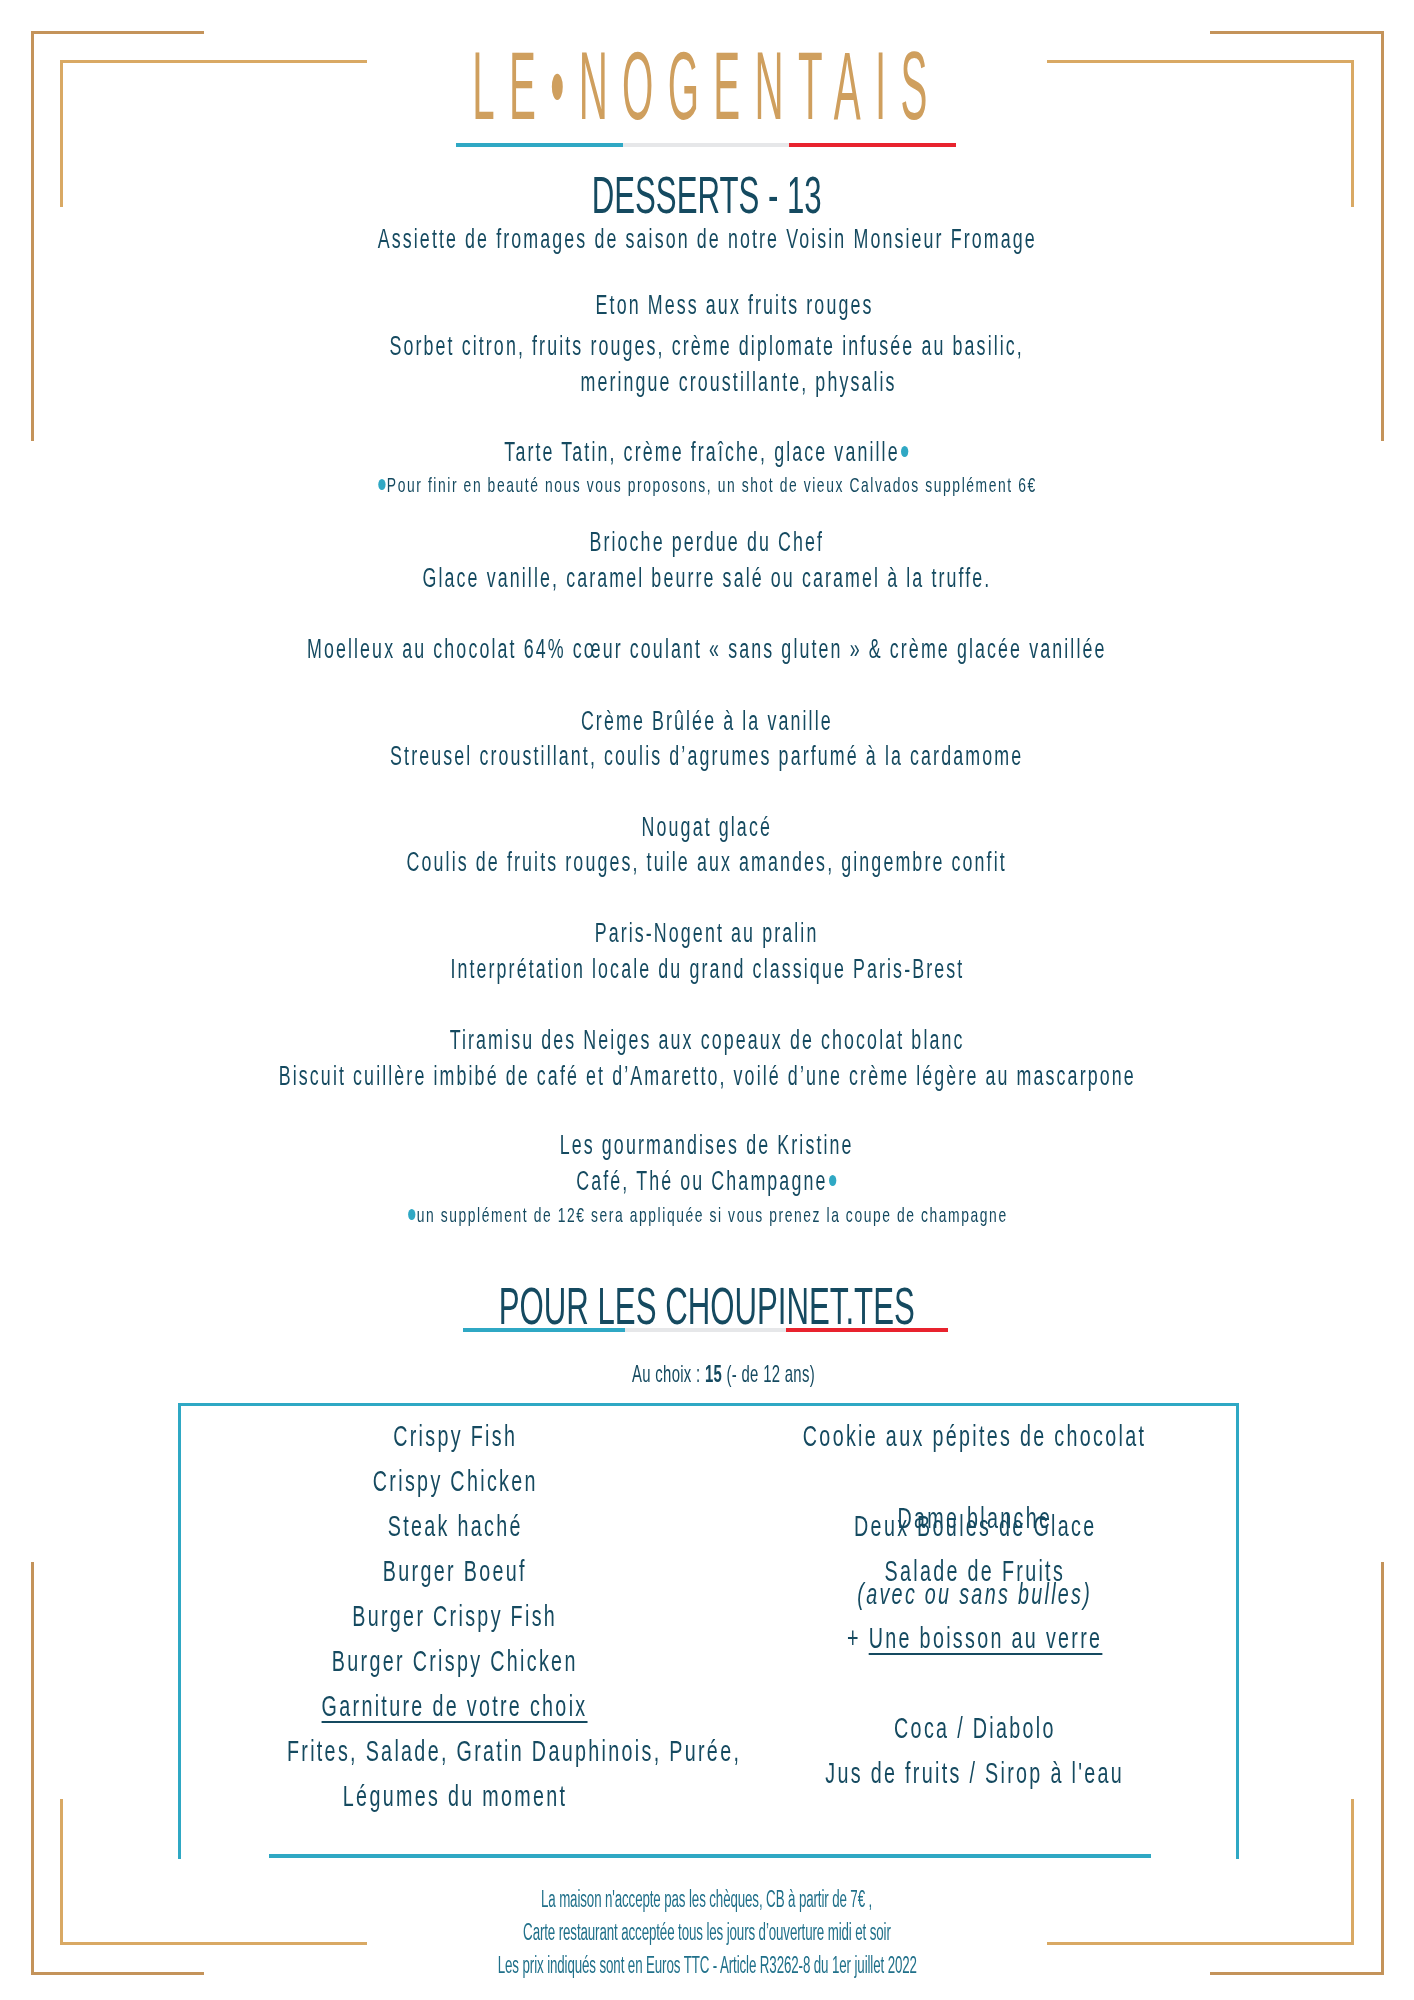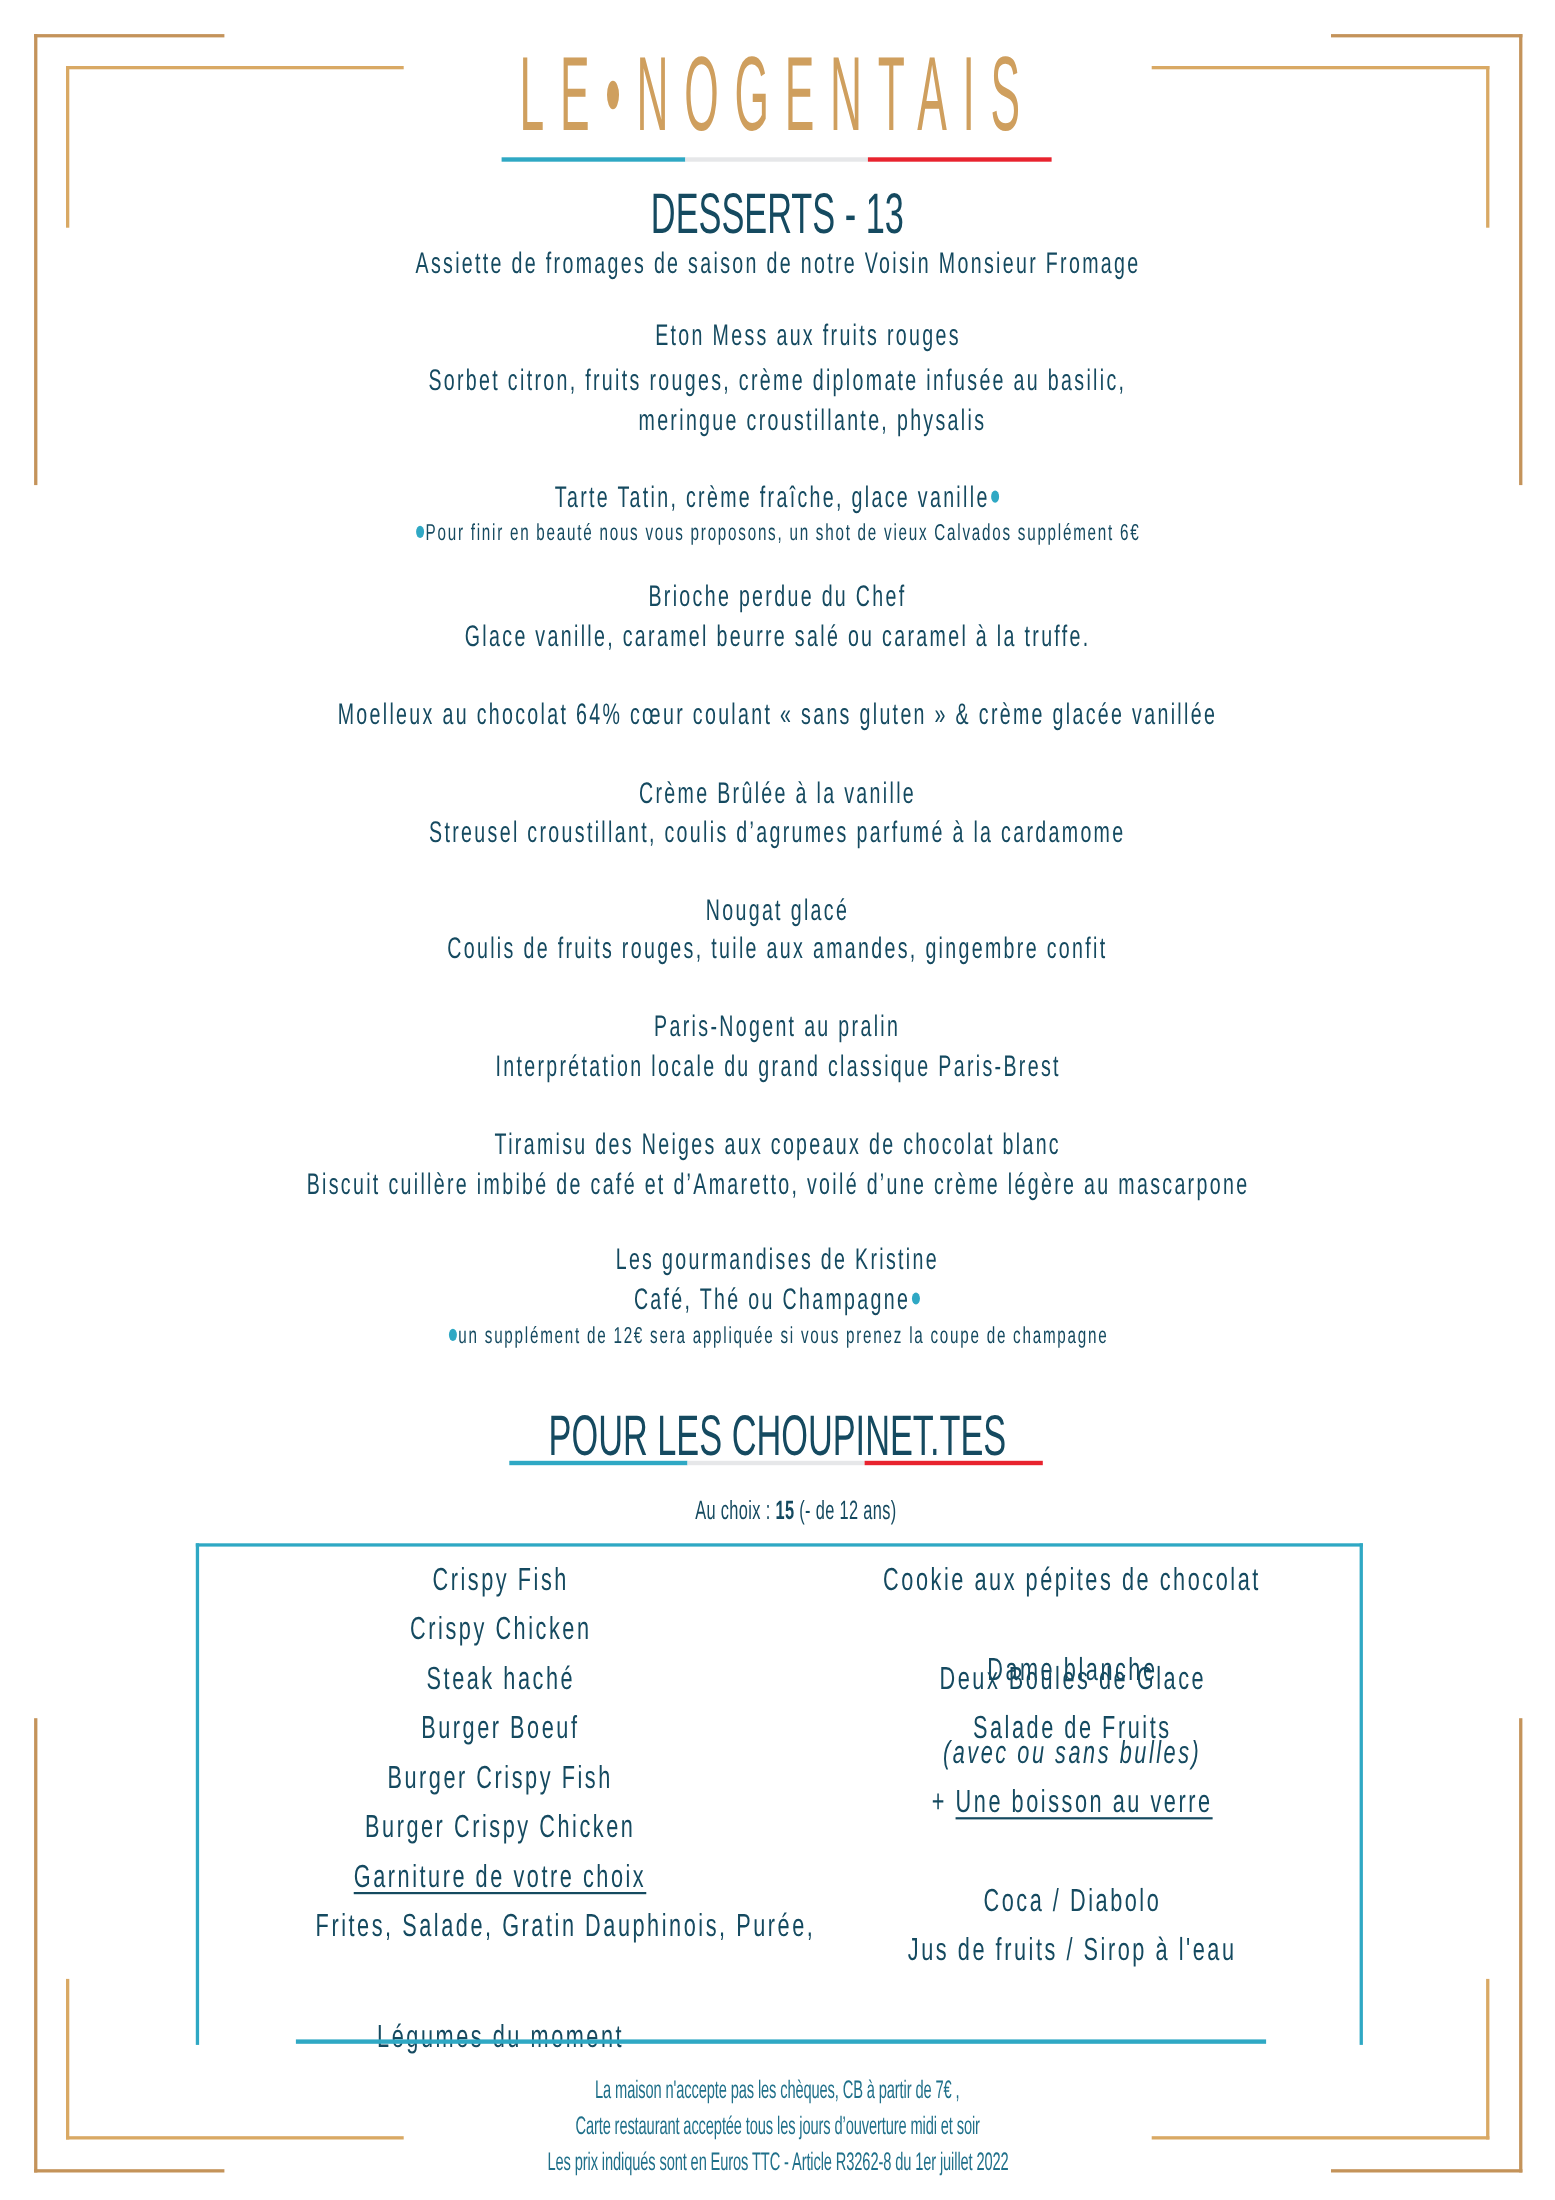--- a/index.html
+++ b/index.html
@@ -120,21 +120,21 @@
 
 <div class="col" style="left:180px;top:0;width:550px;">
   <div class="row" style="top:1418px;"><span class="inner">Crispy Fish</span></div>
   <div class="row" style="top:1463px;"><span class="inner">Crispy Chicken</span></div>
   <div class="row" style="top:1508px;"><span class="inner">Steak haché</span></div>
   <div class="row" style="top:1553px;"><span class="inner">Burger Boeuf</span></div>
   <div class="row" style="top:1598px;"><span class="inner">Burger Crispy Fish</span></div>
   <div class="row" style="top:1643px;"><span class="inner">Burger Crispy Chicken</span></div>
   <div class="row" style="top:1688px;"><span class="inner u">Garniture de votre choix</span></div>
   <div class="row" style="top:1733px;"><span class="inner">Frites, Salade, Gratin Dauphinois, Purée,</span></div>
-  <div class="row" style="top:1834px;text-align:center;"><span class="inner">Légumes du moment</span></div>
+  <div class="row" style="top:1778px;text-align:center;"><span class="inner">Légumes du moment</span></div>
 </div>
 
 <div class="col" style="left:700px;top:0;width:550px;">
   <div class="row" style="top:1418px;"><span class="inner">Cookie aux pépites de chocolat</span></div>
   <div class="row" style="top:1463px;margin-top:37px;"><span class="inner">Dame blanche</span></div>
   <div class="row" style="top:1508px;"><span class="inner">Deux Boules de Glace</span></div>
   <div class="row" style="top:1553px;"><span class="inner">Salade de Fruits</span></div>
   <div class="row" style="top:1620px;"><span class="inner"><span>+ </span><span class="u">Une boisson au verre</span></span></div>
   <div class="row" style="top:1576px;font-style:italic;"><span class="inner">(avec ou sans bulles)</span></div>
   <div class="row" style="top:1710px;"><span class="inner">Coca / Diabolo</span></div>

